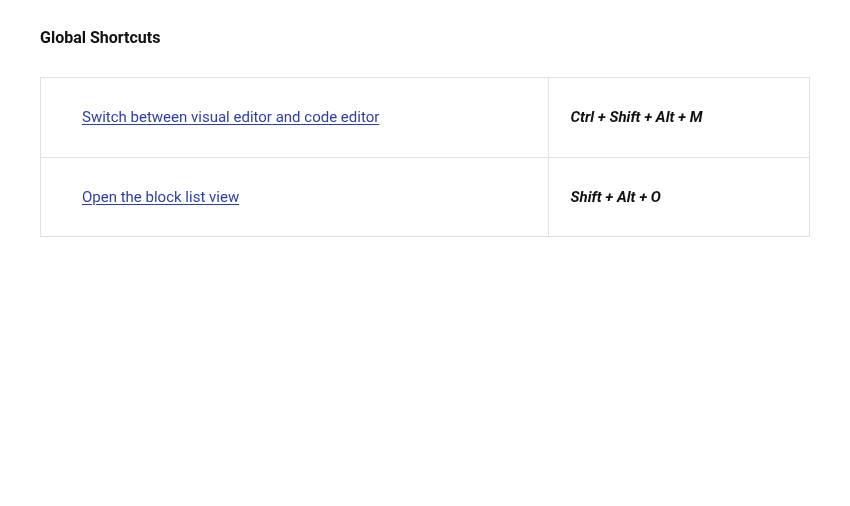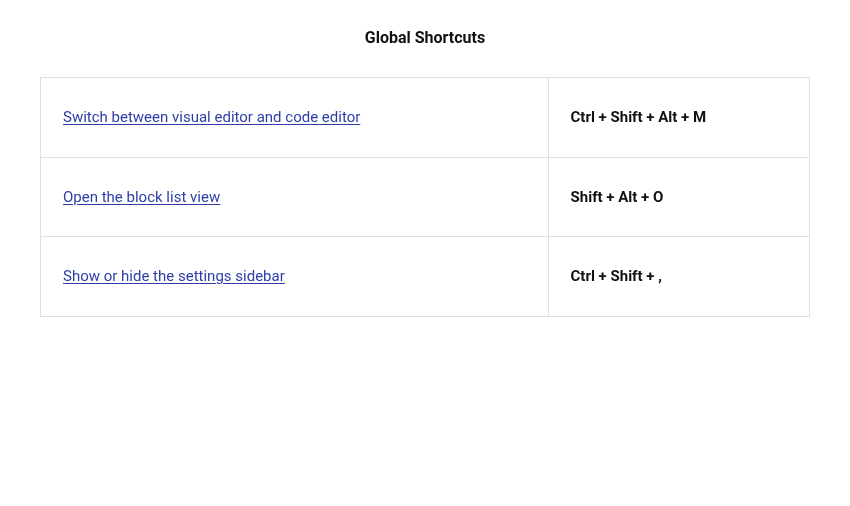--- a/index.html
+++ b/index.html
@@ -8,21 +8,20 @@
       background:#ffffff;
       width:850px;
       padding:28px 40px 30px 40px;
       color:#111;
     }
     h3.section-title {
       font-size:16px;
       font-weight:700;
       color:#111;
       margin:0 0 30px 0;
-      text-align:center;
     }
     table.shortcuts {
       width:100%;
       border-collapse:collapse;
       table-layout:fixed;
     }
     table.shortcuts td {
       border:1px solid #e0e0e0;
       padding:28px 22px;
       vertical-align:top;
@@ -32,23 +31,24 @@
     table.shortcuts col.desc-col { width:66%; }
     table.shortcuts col.key-col  { width:34%; }
     table.shortcuts td.keys {
       font-weight:700;
       color:#111;
     }
     a.doc-link {
       color:#2d3ea8;
       text-decoration:underline;
       text-underline-offset:2px;
+      margin-left:19px;
     }
     .key-line { display:block; margin-bottom:6px; }
-    .key-line:last-child { margin-bottom:0; }
+    .key-line:last-child { margin-bottom:0;font-style:italic; }
   </style>
 </head>
 <body>
 
 <h3 class="section-title">Global Shortcuts</h3>
 
 <table class="shortcuts">
   <colgroup>
       <col class="desc-col">
       <col class="key-col">
@@ -59,20 +59,14 @@
       <td class="keys">
         <span class="key-line">Ctrl + Shift + Alt + M</span>
       </td>
     </tr>
     <tr>
       <td><a href="#" class="doc-link">Open the block list view</a></td>
       <td class="keys">
         <span class="key-line">Shift + Alt + O</span>
       </td>
     </tr>
-    <tr>
-      <td><a href="#" class="doc-link">Show or hide the settings sidebar</a></td>
-      <td class="keys">
-        <span class="key-line">Ctrl + Shift + ,</span>
-      </td>
-    </tr>
   </tbody>
 </table>
 
 </body></html>

